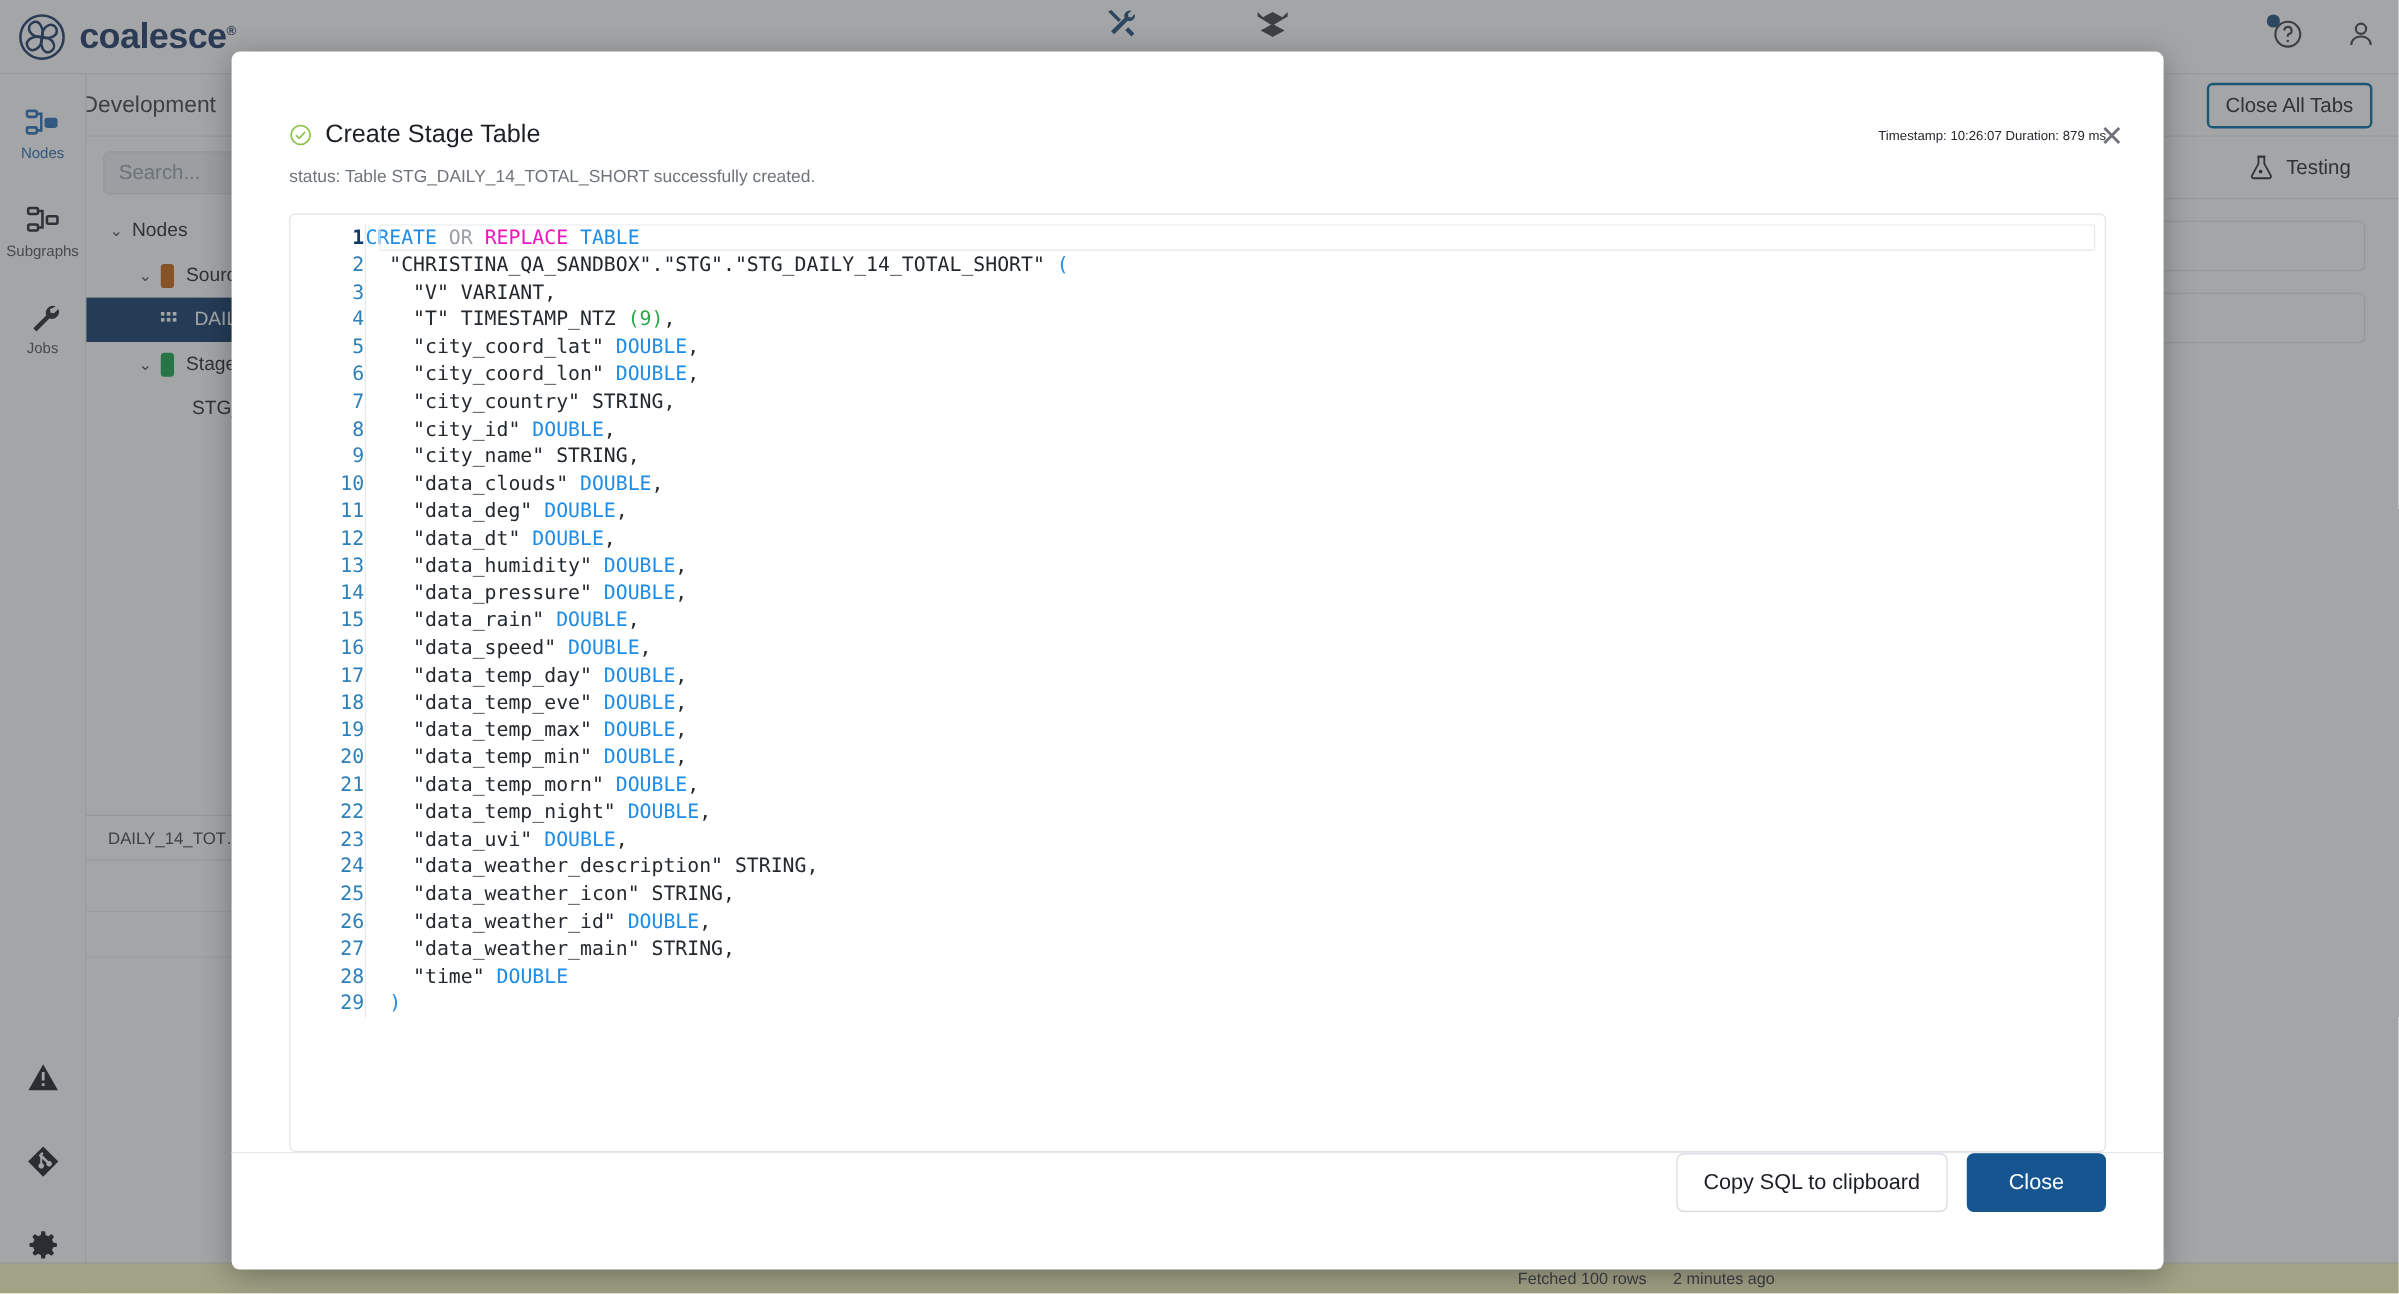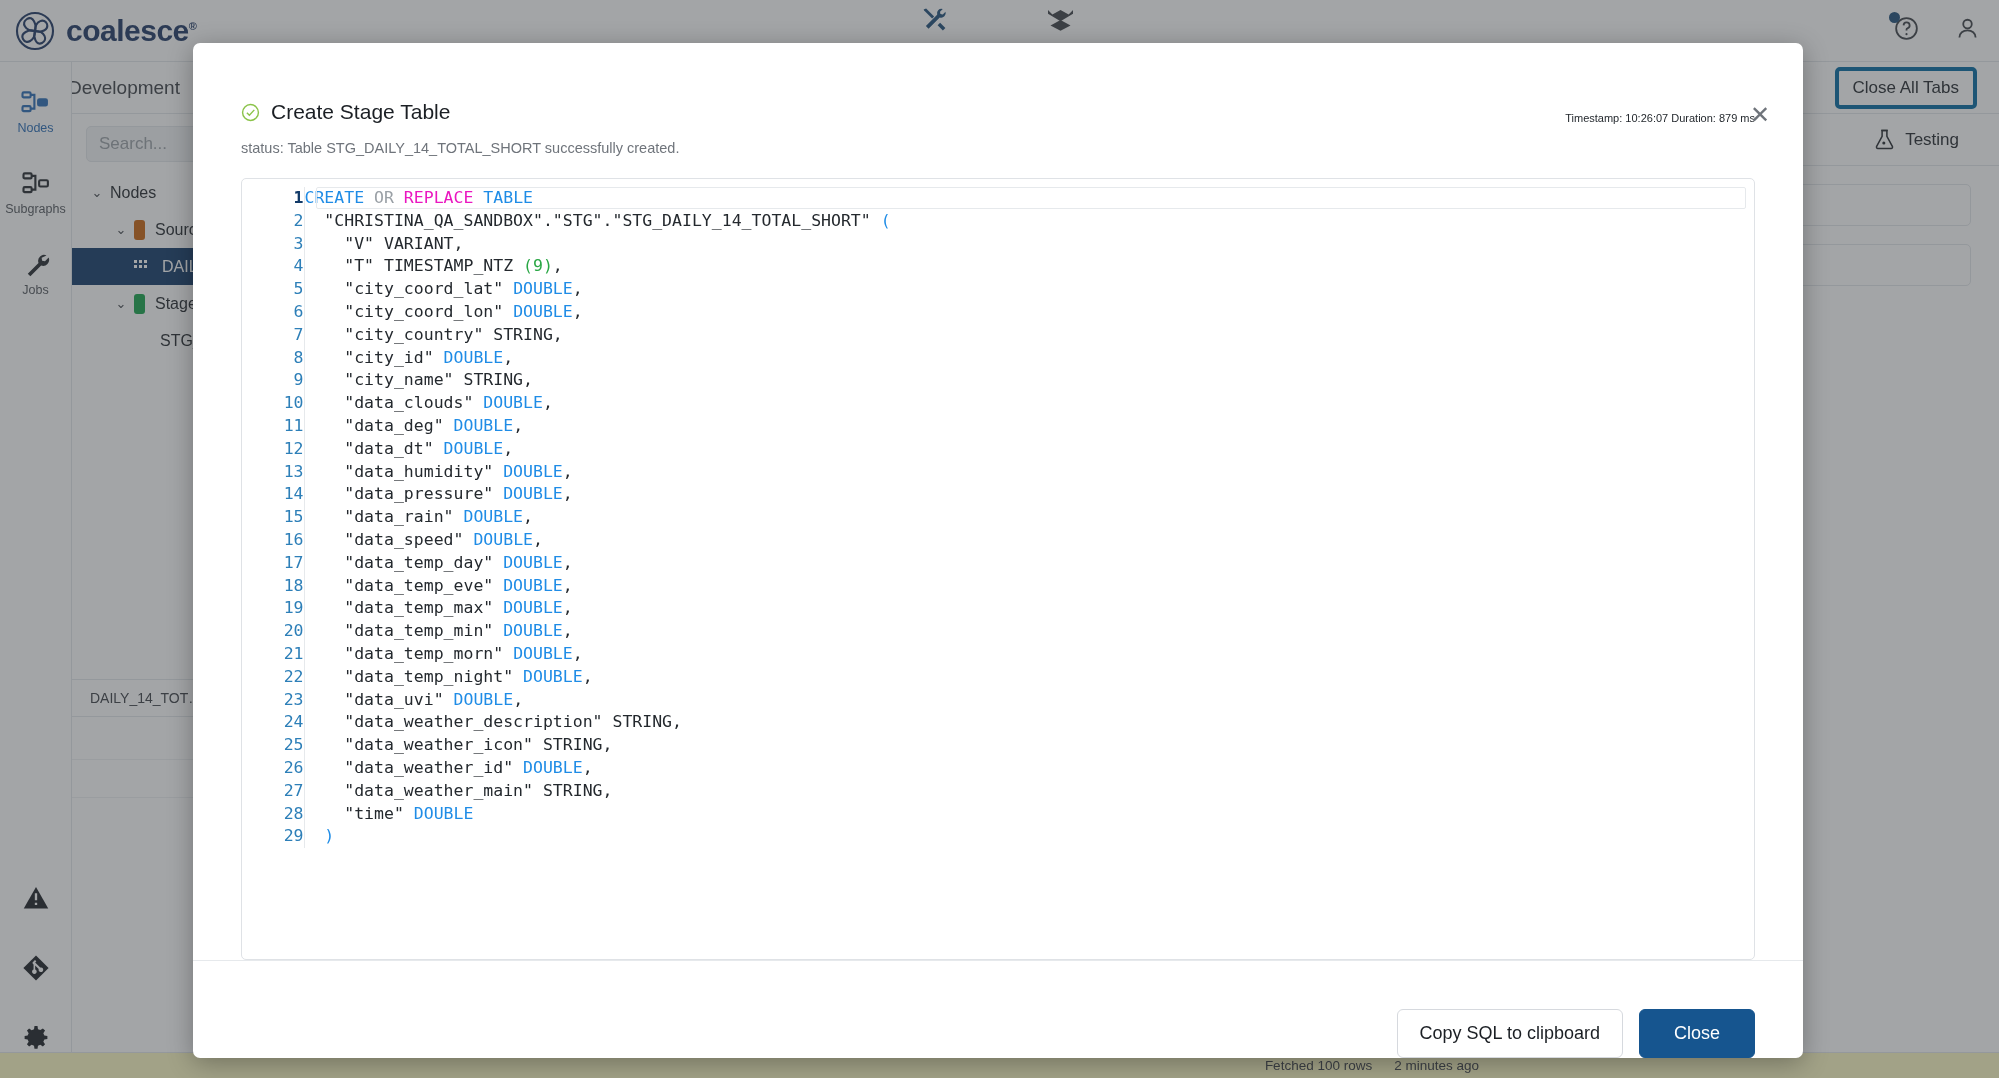--- a/index.html
+++ b/index.html
@@ -44,21 +44,21 @@
     position: absolute; top: 62px; left: 0; right: 0; height: 52px;
     background: #ffffff;
     display: flex; align-items: center; padding: 0 22px;
     border-bottom: 1px solid #e3e6ea;
   }
   .back-arrow { font-size: 24px; color: #222; margin-right: 22px; cursor: pointer; line-height: 1; }
   .crumb-title { font-size: 19px; color: #3d4147; }
   .close-all-tabs {
     margin-left: auto;
     font-size: 17px; color: #24292e;
-    padding: 7px 14px; border: 4px solid #0369a1; border-radius: 5px;
+    padding: 7px 14px; border: 2px solid #0369a1; border-radius: 5px;
     background: #fff; cursor: pointer;
   }
 
   
   .rail {
     position: absolute; top: 62px; left: 0; bottom: 0; width: 72px;
     background: #ffffff; border-right: 1px solid #e3e6ea;
     display: flex; flex-direction: column; align-items: center;
     padding-top: 26px;
   }
@@ -121,21 +121,21 @@
     left: 193px; top: 43px; width: 1610px; height: 1015px;
     background: #ffffff; border-radius: 7px;
     box-shadow: 0 5px 26px rgba(0,0,0,0.30);
     display: flex; flex-direction: column;
   }
   .modal-close {
     position: absolute; top: 60px; right: 33px;
     font-size: 24px; color: #6f747b; cursor: pointer; line-height: 1;
     font-weight: 300;
   }
-  .modal-head { padding: 57px 48px 0 48px; display: flex; align-items: flex-end; }
+  .modal-head { padding: 57px 48px 0 48px; display: flex; align-items: center; }
   .mh-left { display: flex; align-items: center; gap: 11px; }
   .mh-title { font-size: 21px; color: #1b1f24; }
   .mh-right { margin-left: auto; font-size: 11px; color: #24292e; padding-top: 3px; }
   .status-line { padding: 16px 48px 0 48px; font-size: 14.5px; color: #6f747b; }
 
   .code-wrap {
     margin: 22px 48px 0 48px;
     flex: 1;
     border: 1px solid #dfe2e6; border-radius: 5px;
     background: #ffffff; overflow: hidden;
@@ -163,21 +163,21 @@
   .tok-num  { color: #2aa745; }
   .tok-paren{ color: #1f8ce6; }
 
   .code-topline {
     position: absolute; top: 8px; left: 74px; right: 8px; height: 22px;
     border: 1px solid #e6e9ec; border-radius: 2px; pointer-events: none;
   }
 
   .modal-foot {
     height: 98px; border-top: 1px solid #e6e9ec;
-    display: flex; align-items: flex-end; justify-content: flex-end;
+    display: flex; align-items: flex-start; justify-content: flex-end;
     gap: 16px; padding-right: 48px;
   }
   .btn {
     font-size: 18px; border-radius: 6px; cursor: pointer;
     padding: 13px 22px; font-family: "Liberation Sans", sans-serif;
   }
   .btn-secondary { background: #fff; border: 1px solid #d6d9de; color: #1b1f24; }
   .btn-primary { background: #16558f; border: 1px solid #16558f; color: #ffffff; padding: 13px 34px; }
 </style>
 </head>

